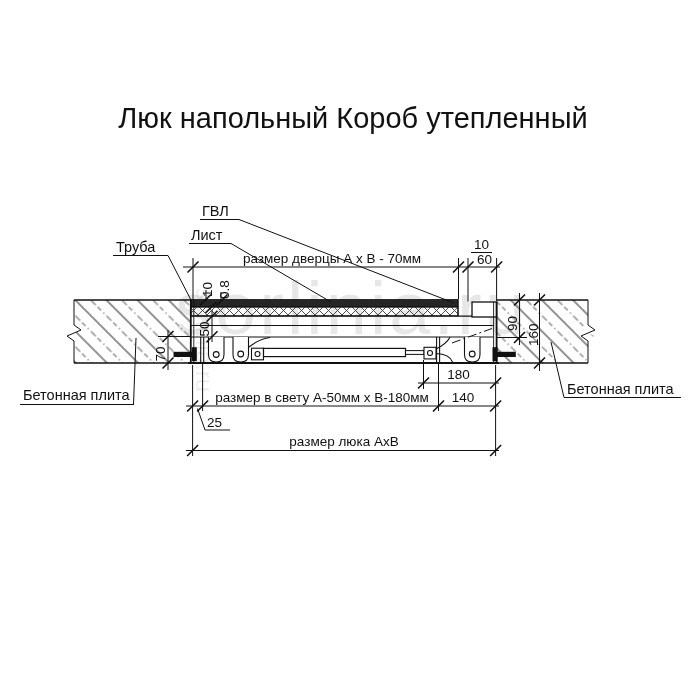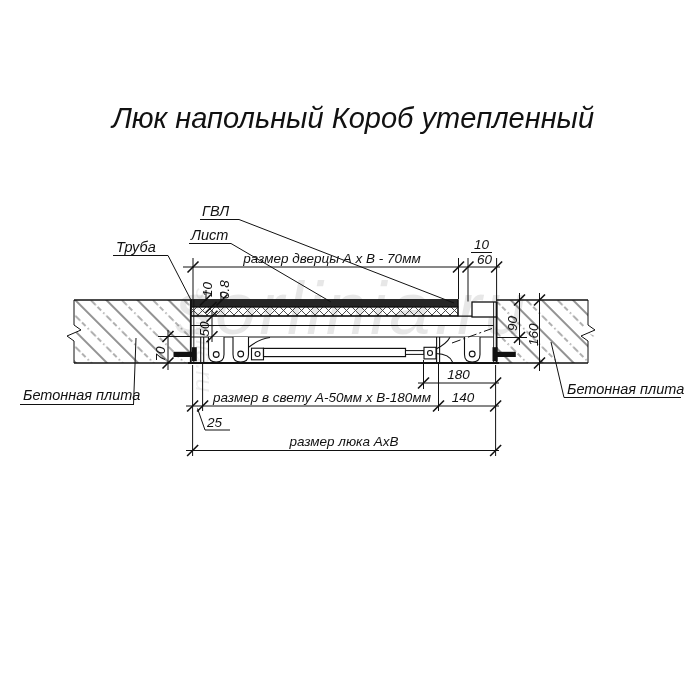--- a/index.html
+++ b/index.html
@@ -1,17 +1,17 @@
 <!DOCTYPE html>
 <html><head>
 <meta charset="utf-8">
 <style>
   html,body{margin:0;padding:0;background:#fff;}
   .page{width:700px;height:596px;position:relative;background:#fff;overflow:hidden;
-        font-family:"Liberation Sans", sans-serif;font-style:italic;}
+        font-family:"Liberation Sans", sans-serif;}
   svg{display:block;}
   text{fill:#111;font-family:"Liberation Sans", sans-serif;}
   .dim{font-size:13.5px;}
   .lbl{font-size:14.5px;}
   .title{font-size:29px;}
   .wm{font-size:74px;letter-spacing:3px;fill:#000;opacity:0.09;}
   .wmv{font-size:24px;fill:#000;opacity:0.07;}
 </style>
 </head>
 <body>

